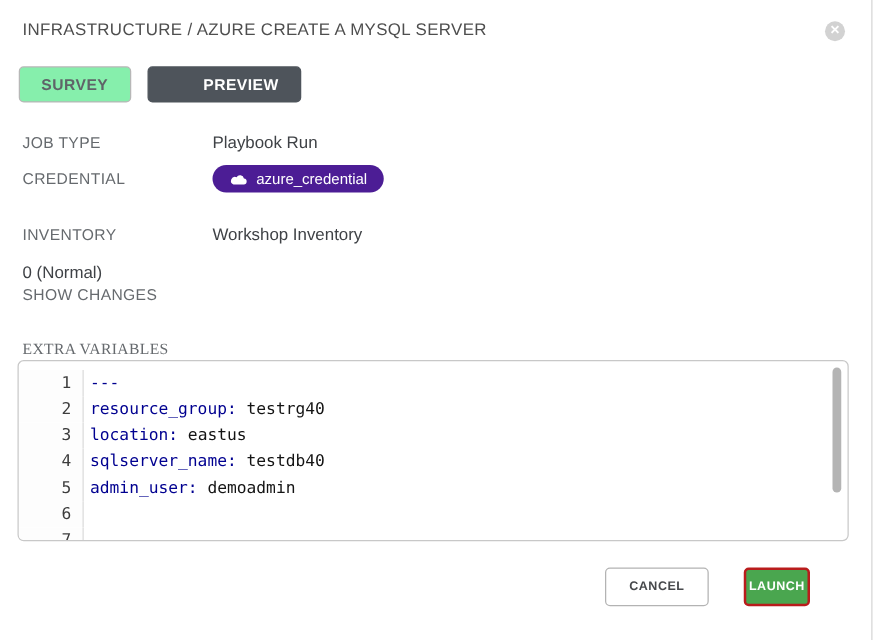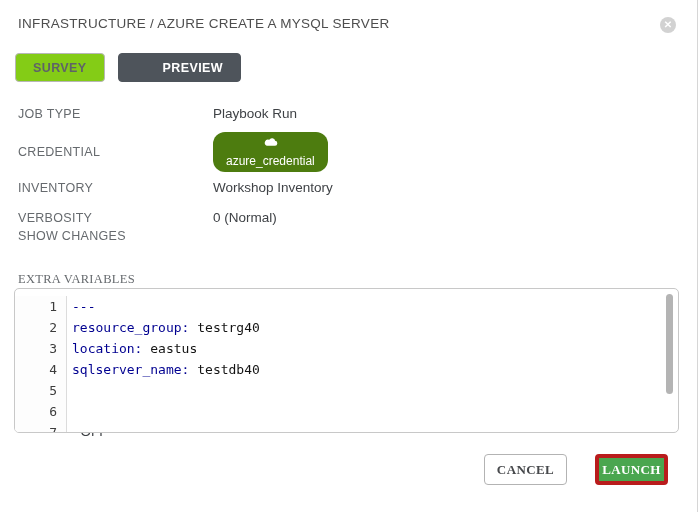--- a/index.html
+++ b/index.html
@@ -27,42 +27,42 @@
     line-height:1;
   }
 
   
   .tabs { position:absolute; left:15px; top:53px; display:flex; gap:13px; }
   .tab {
     height:29px; display:flex; align-items:center; justify-content:center;
     padding:0 17px; border-radius:4px;
     font-size:12.5px; font-weight:bold; letter-spacing:.4px; cursor:pointer;
   }
-  .tab.inactive { background:#84cc16; border:1px solid #b7b7b7; color:#5f6368; }
+  .tab.inactive { background:#86efac; border:1px solid #b7b7b7; color:#5f6368; }
   .tab.active   { background:#4e545b; border:1px solid #4e545b; color:#ffffff;padding-left:44px; }
 
   
-  .row { position:absolute; left:18px; display:flex; align-items:center;gap:43px; }
+  .row { position:absolute; left:18px; display:flex; align-items:center; }
   .row-label {
     width:152px; flex:0 0 152px;
     font-size:12.5px; color:#666a6e; letter-spacing:.3px;
   }
   .row-value { font-size:13.5px; color:#3f4246; }
   .row-jobtype  { top:106px; }
   .row-cred     { top:132px; }
   .row-inv      { top:180px; }
   .row-verb     { top:210px; }
   .row-show     { top:229px;flex-direction:column; }
   .row-extra    { top:272px;font-family:Liberation Serif, serif; }
 
   .cred-badge {
     display:inline-flex; align-items:center; gap:7px;
-    background:#4d7c0f; color:#ffffff;
+    background:#4c1d95; color:#ffffff;
     border-radius:12px; padding:4px 13px;
-    font-size:12px; cursor:pointer;flex-direction:column;
+    font-size:12px; cursor:pointer;
   }
   .cred-badge svg { display:block; }
 
   
   .editor {
     position:absolute; left:14px; top:288px;
     width:665px; height:145px;
     border:1px solid #c8c8c8; border-radius:5px;
     background:#ffffff; overflow:hidden;
     font-family:"DejaVu Sans Mono","Liberation Mono",monospace;
@@ -82,30 +82,30 @@
   .v-scrollbar {
     position:absolute; top:5px; right:5px;
     width:7px; height:100px;
     background:#b4b4b4; border-radius:4px;
   }
 
   
   .footer-btn {
     position:absolute; top:454px; height:31px;
     display:flex; align-items:center; justify-content:center;
-    border-radius:4px; font-size:13px; font-weight:bold;
-    letter-spacing:.4px; cursor:pointer;font-family:Liberation Serif, serif;
+    border-radius:4px; font-size:10px; font-weight:bold;
+    letter-spacing:.4px; cursor:pointer;
   }
   .cancel-btn {
     left:484px; width:83px;
     background:#ffffff; border:1px solid #b3b3b3; color:#47494c;
   }
   .launch-btn {
-    left:595px; width:73px;
-    background:#4aa64f; border:4px solid #b91c1c; color:#ffffff;
+    left:595px; width:53px;
+    background:#4aa64f; border:2px solid #b91c1c; color:#ffffff;
   }
 </style>
 </head>
 <body>
 
 <div class="modal-title">INFRASTRUCTURE / AZURE CREATE A MYSQL SERVER</div>
 <div class="close-btn">✕</div>
 
 <div class="tabs">
   <div class="tab inactive">SURVEY</div>
@@ -128,21 +128,20 @@
     <span>azure_credential</span>
   </span>
 </div>
 
 <div class="row row-inv">
   <span class="row-label">INVENTORY</span>
   <span class="row-value">Workshop Inventory</span>
 </div>
 
 <div class="row row-verb">
-  <span class="row-label">VERBOSITY</span>
   <span class="row-value">0 (Normal)</span>
 </div>
 
 <div class="row row-show">
   <span class="row-label">SHOW CHANGES</span>
   <span class="row-value">OFF</span>
 </div>
 
 <div class="row row-extra">
   <span class="row-label">EXTRA VARIABLES</span>
@@ -161,20 +160,21 @@
       <div class="code-line">
         <span class="gutter-cell">3</span>
         <span class="code-cell"><span class="code-key">location:</span><span class="code-rest"> eastus</span></span>
       </div>
       <div class="code-line">
         <span class="gutter-cell">4</span>
         <span class="code-cell"><span class="code-key">sqlserver_name:</span><span class="code-rest"> testdb40</span></span>
       </div>
       <div class="code-line">
         <span class="gutter-cell">5</span>
+        <span class="code-cell"><span class="code-key">admin_user:</span><span class="code-rest"> demoadmin</span></span>
       </div>
       <div class="code-line">
         <span class="gutter-cell">6</span>
       </div>
       <div class="code-line">
         <span class="gutter-cell">7</span>
         <span class="code-cell"><span class="code-key"></span><span class="code-rest"></span></span>
       </div>
     </div>
   <div class="v-scrollbar"></div>

